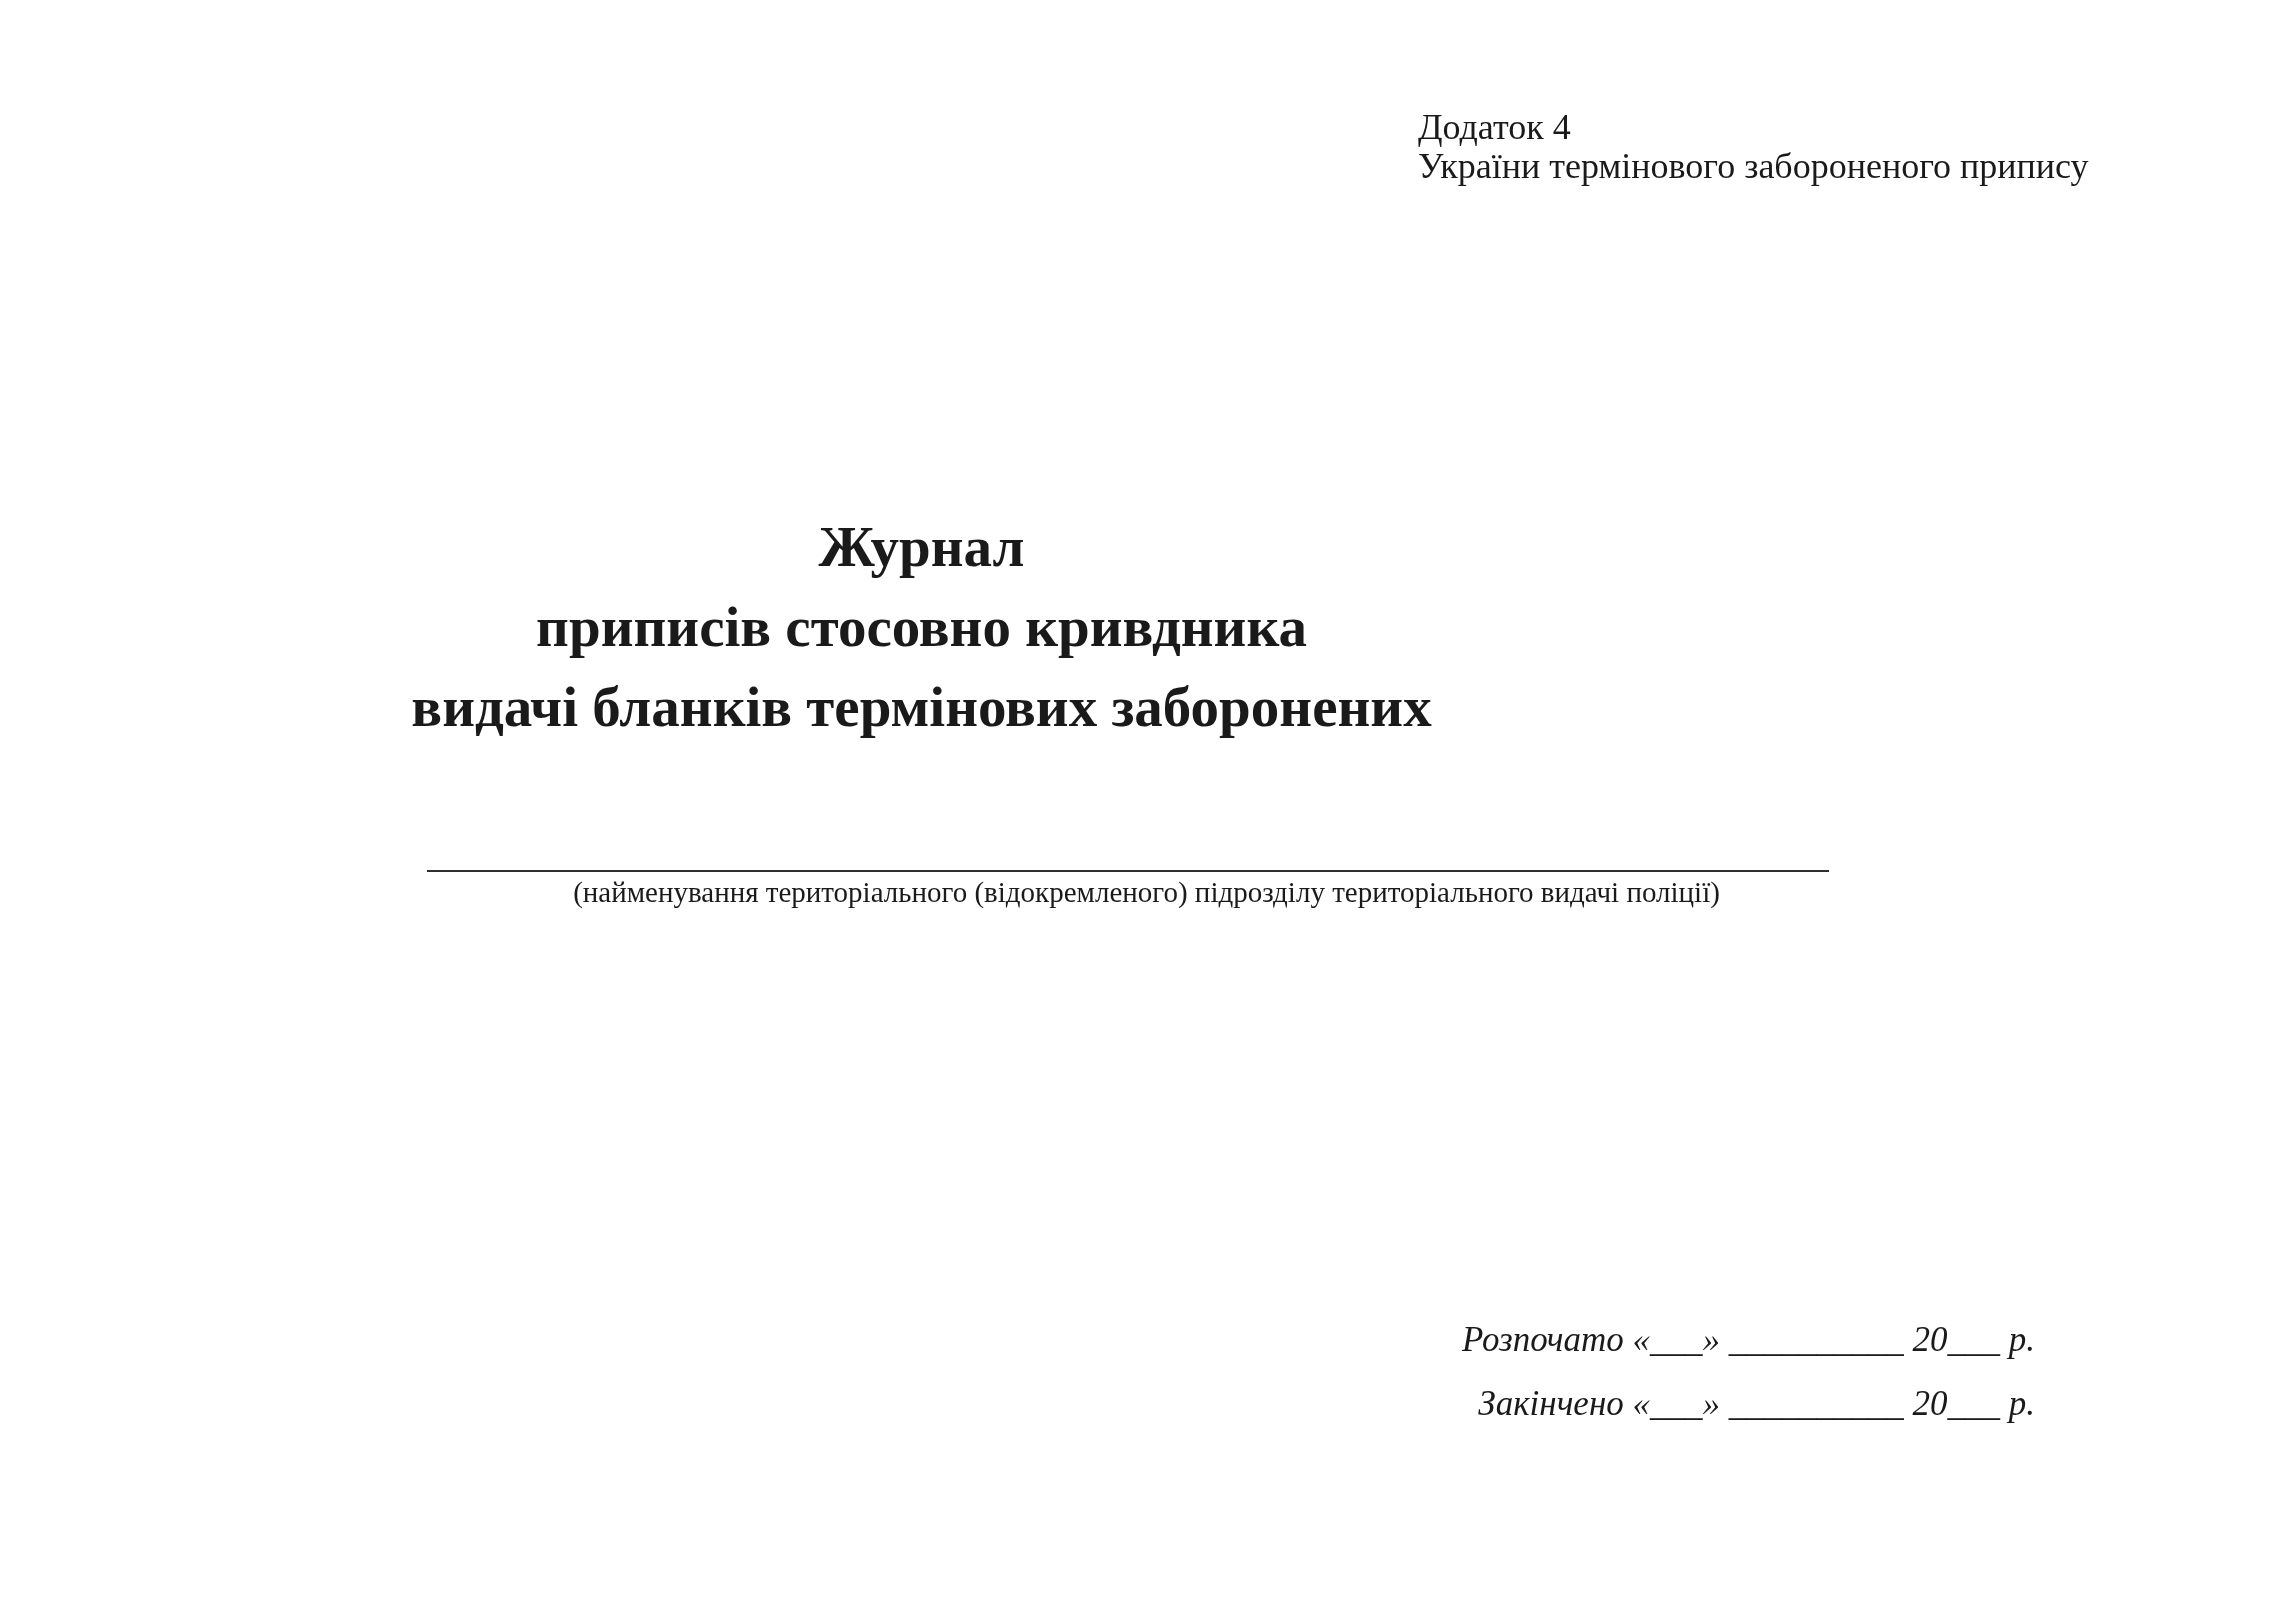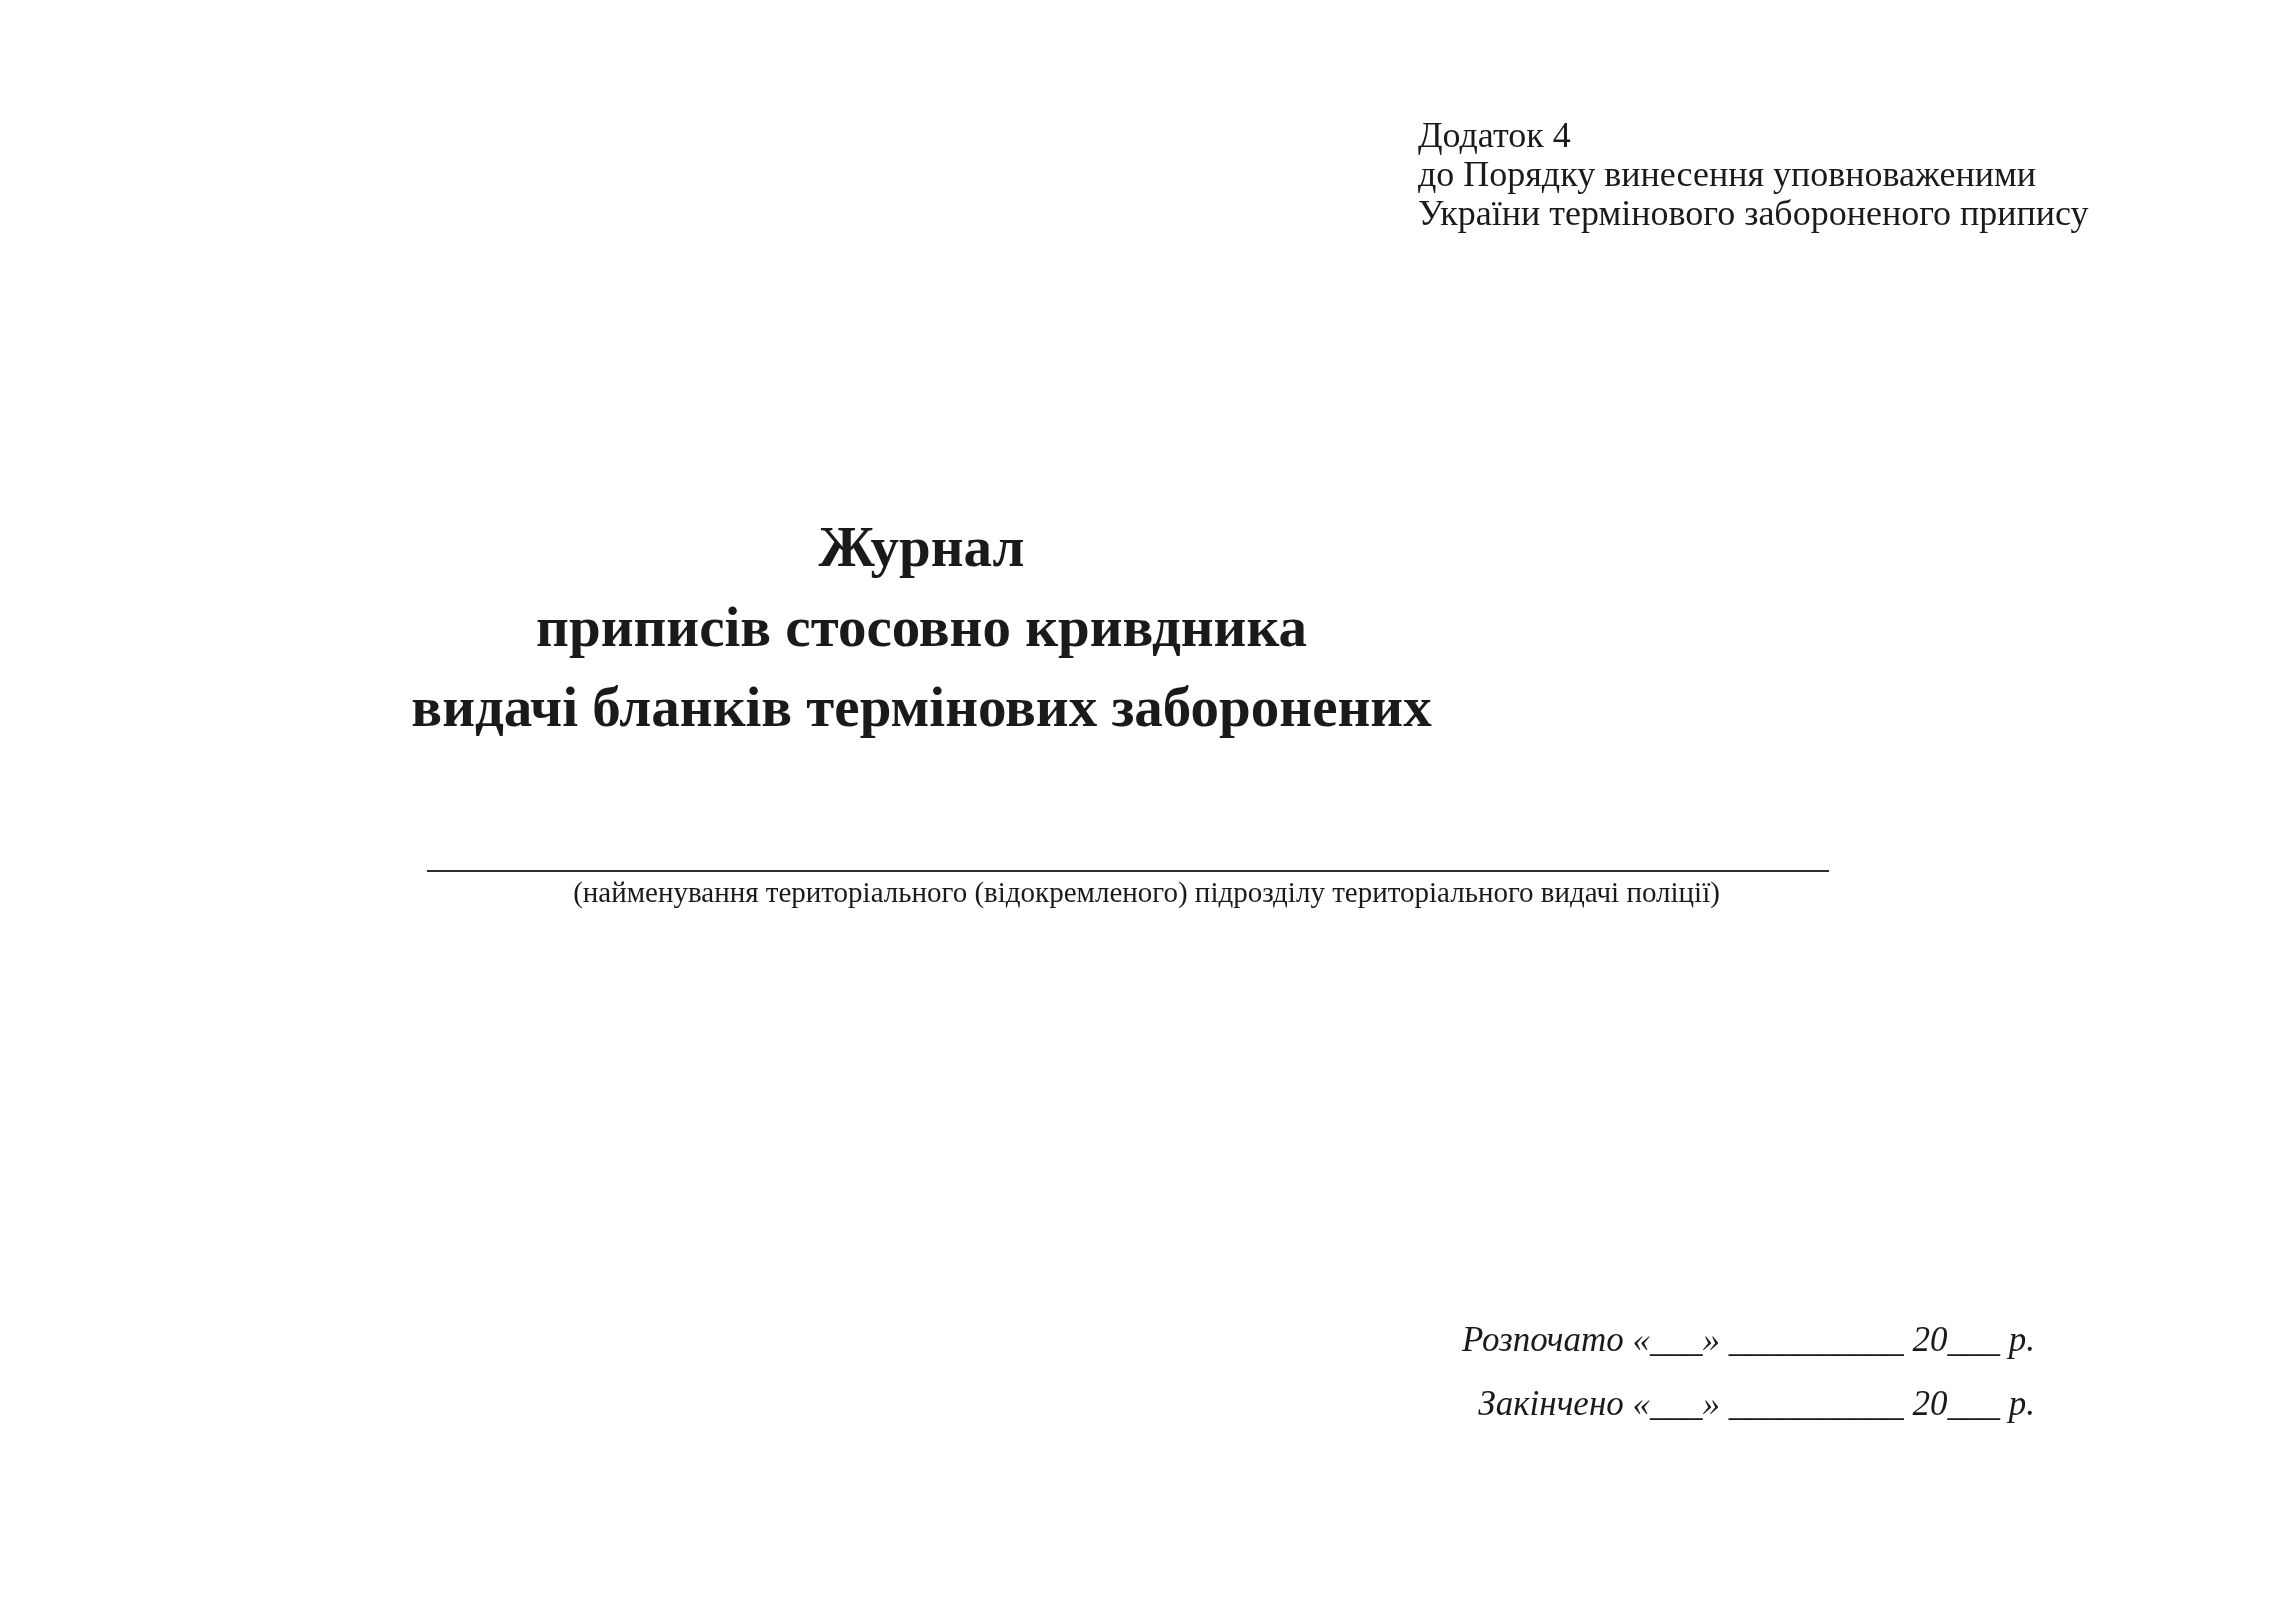--- a/index.html
+++ b/index.html
@@ -14,21 +14,21 @@
     height: 1621px;
     background: #ffffff;
     color: #1a1a1a;
     font-family: "Liberation Serif", "DejaVu Serif", serif;
     overflow: hidden;
   }
   
   .annex {
     position: absolute;
     left: 1418px;
-    top: 116px;
+    top: 108px;
     font-size: 36px;
     line-height: 39px;
     white-space: nowrap;
     text-align: left;
   }
   
   .title {
     position: absolute;
     left: 0;
     top: 507px;
@@ -70,21 +70,20 @@
     font-style: italic;
   }
 </style>
 </head>
 <body>
 
 <div class="page">
 
   <div class="annex">
     <div>Додаток 4</div>
-    <div>до Порядку винесення уповноваженими</div>
     <div>України термінового забороненого припису</div>
   </div>
 
   <div class="title">
     <div>Журнал</div>
     <div>приписів стосовно кривдника</div>
     <div>видачі бланків термінових заборонених</div>
   </div>
 
   <div class="org-rule"></div>

